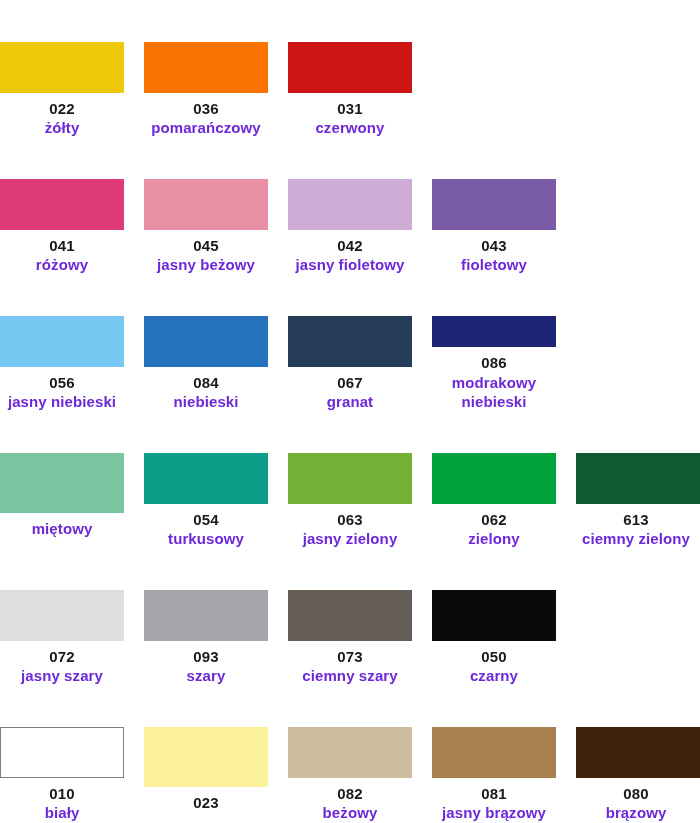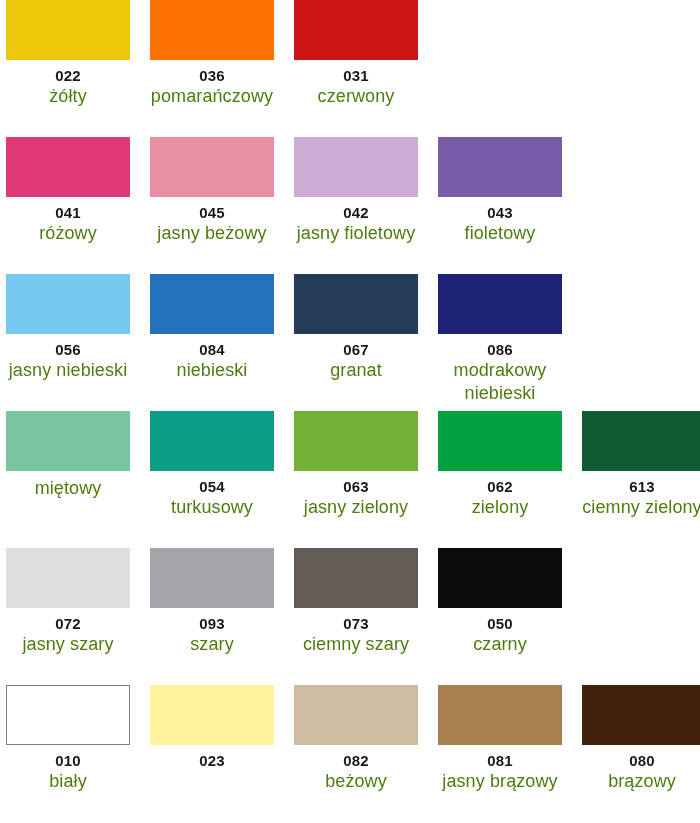--- a/index.html
+++ b/index.html
@@ -21,25 +21,25 @@
   .swatch-row {
     display: flex;
     width: 700px;
     height: 137px;
     box-sizing: border-box;
   }
   .swatch-cell {
     width: 144px;
     flex: 0 0 144px;
     box-sizing: border-box;
-    padding-left: 6px;
     padding-right: 14px;
     display: flex;
     flex-direction: column;
     align-items: stretch;
+    margin-top: 42px;
   }
   .swatch-chip {
     width: 124px;
     height: 60px;
     margin-bottom: 6px;
   }
   .swatch-chip.bordered {
     width: 122px;
     height: 58px;
     border: 1px solid #7d7d7d;
@@ -50,23 +50,23 @@
     line-height: 1.28;
   }
   .swatch-code {
     font-size: 15px;
     font-weight: bold;
     color: #1a1a1a;
     letter-spacing: 0.2px;
     white-space: nowrap;
   }
   .swatch-name {
-    font-size: 18px;
-    font-weight: normal;
-    color: #4d7c0f;
+    font-size: 15px;
+    font-weight: bold;
+    color: #6d28d9;
     letter-spacing: 0.1px;
     white-space: nowrap;
   }
   
   .swatch-row.wide .swatch-cell:last-child .swatch-labels {
     width: 128px;
     margin-left: -4px;
   }
 </style>
 </head>

